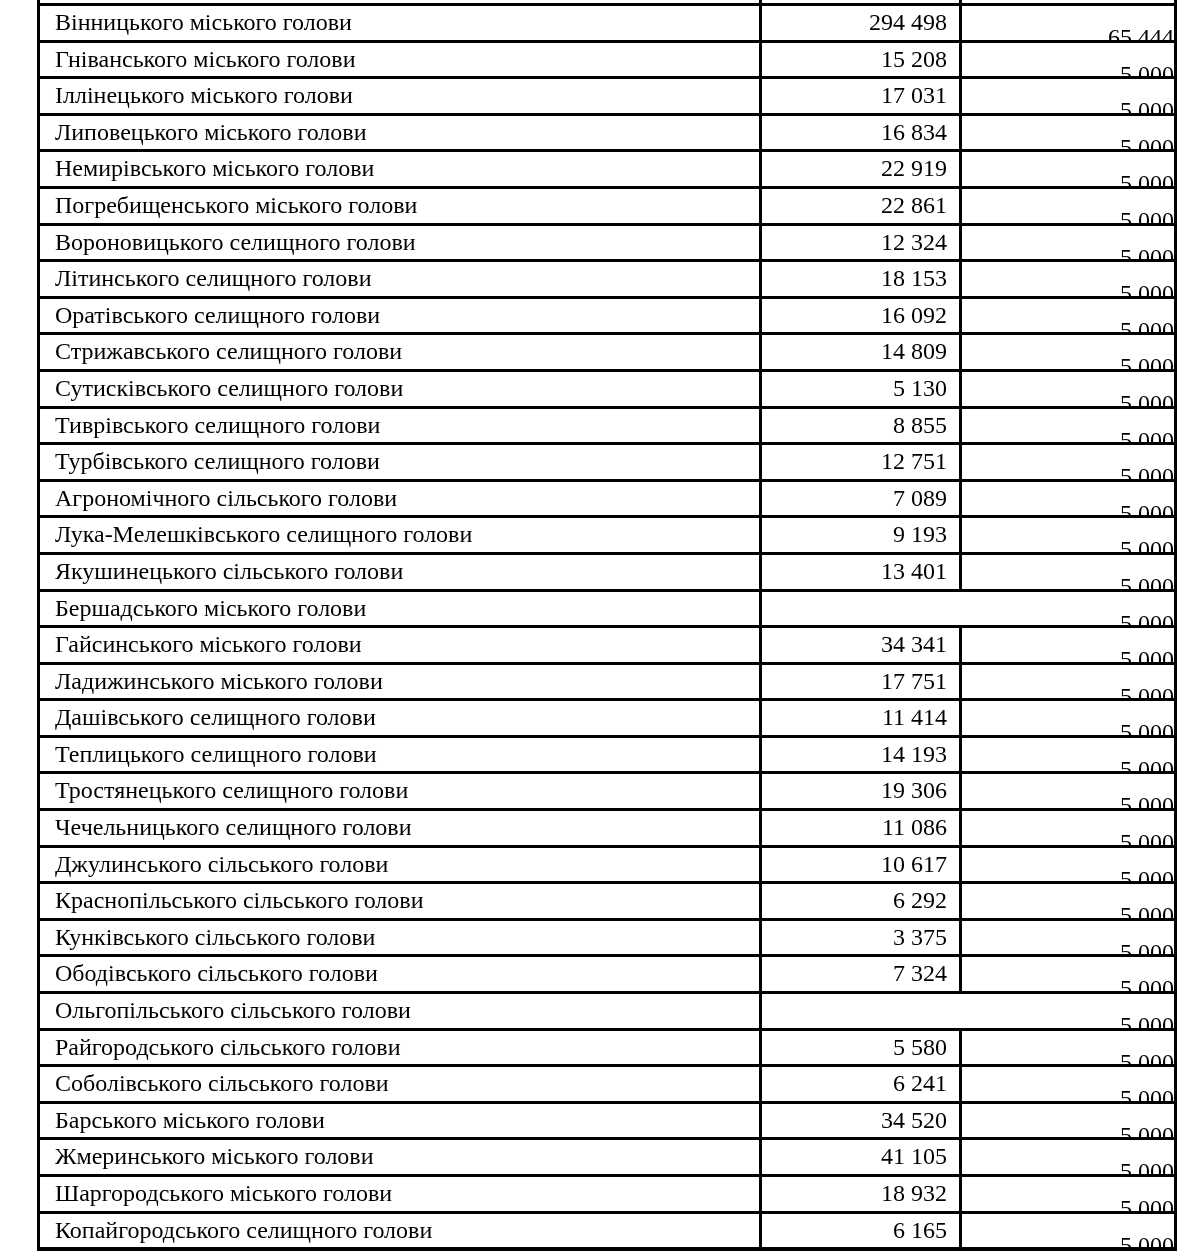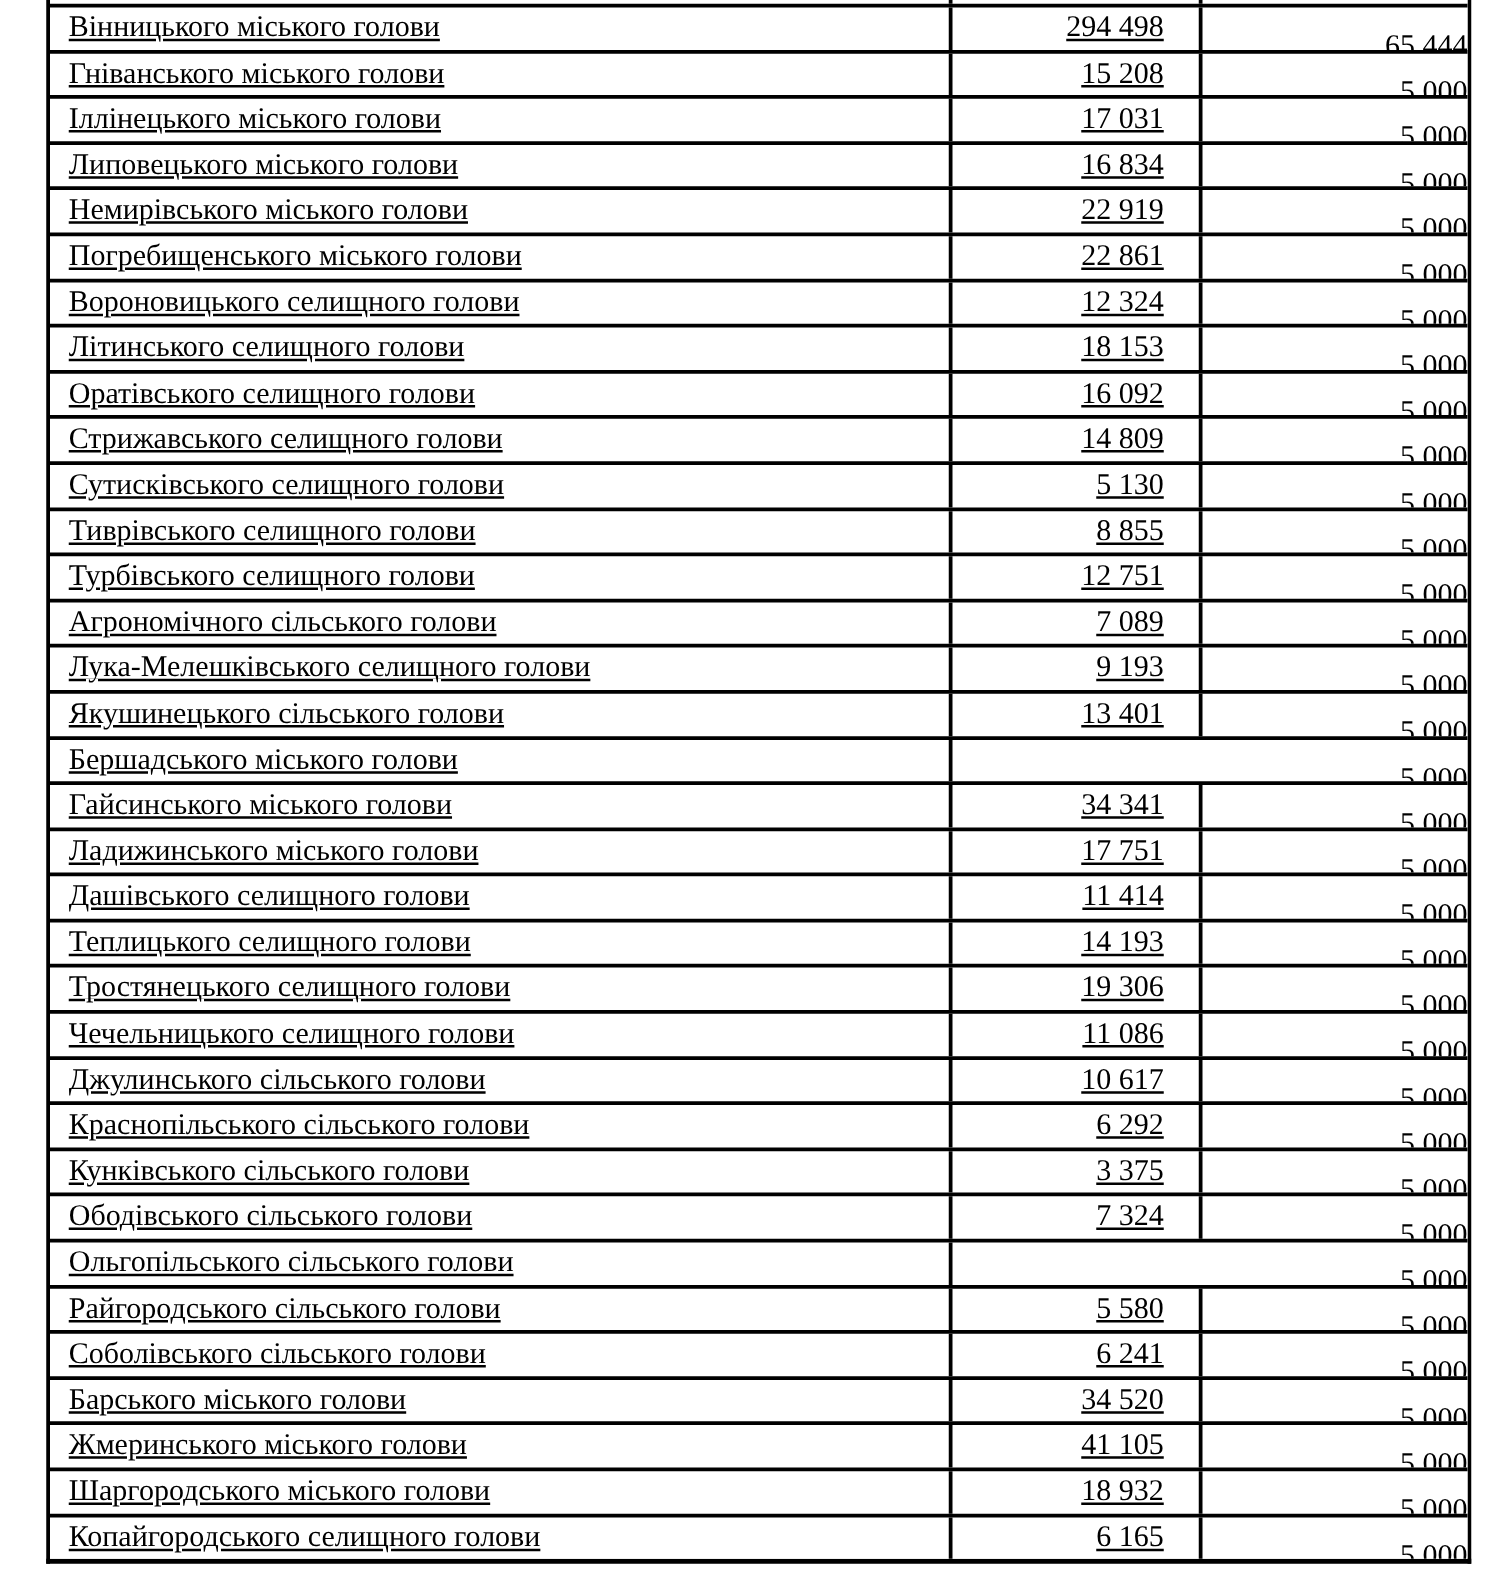--- a/index.html
+++ b/index.html
@@ -27,21 +27,20 @@
     border-right: 3px solid #000;
     border-bottom: 4px solid #000;
     background: #ffffff;
   }
   .t-row {
     display: flex;
     box-sizing: border-box;
     border-top: 3px solid #000;
     height: 36.6px;
     background: #ffffff;
-    text-decoration: underline;
   }
   .t-row.sliver {
     border-top: none;
     height: 3px;
   }
   .cell {
     box-sizing: border-box;
     font-size: 24px;
     line-height: 33.2px;
     white-space: nowrap;
@@ -49,21 +48,21 @@
   }
   .c-name {
     width: 722px;
     border-right: 3px solid #000;
     padding-left: 15px;
     text-align: left;
   }
   .c-val1 {
     width: 200px;
     border-right: 3px solid #000;
-    padding-right: 28px;
+    padding-right: 12px;
     text-align: right;
   }
   .c-val2 {
     flex: 1;
     text-align: right;
     margin-top: 15px;
   }
 </style>
 </head>
 <body>

